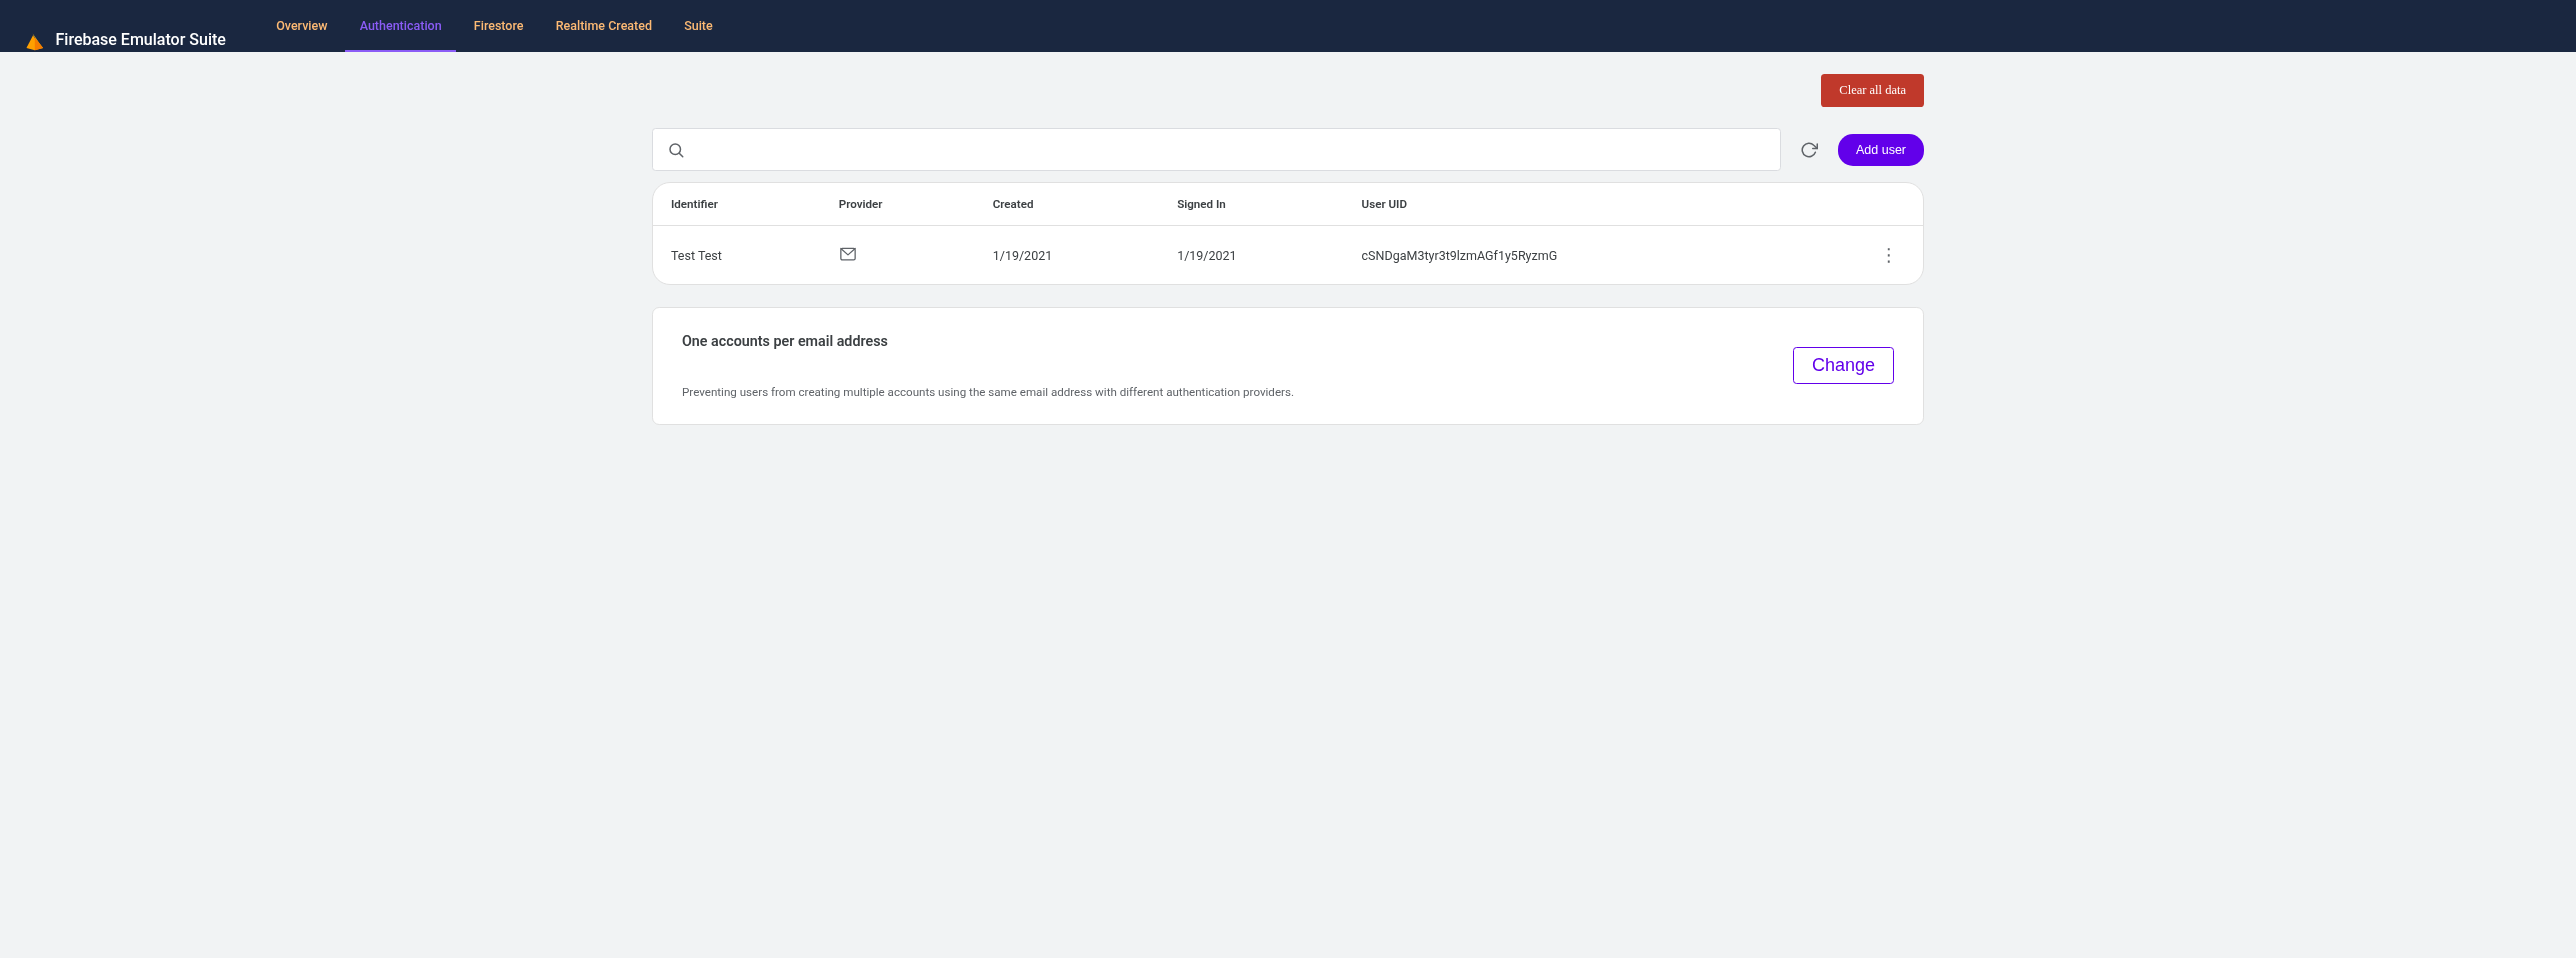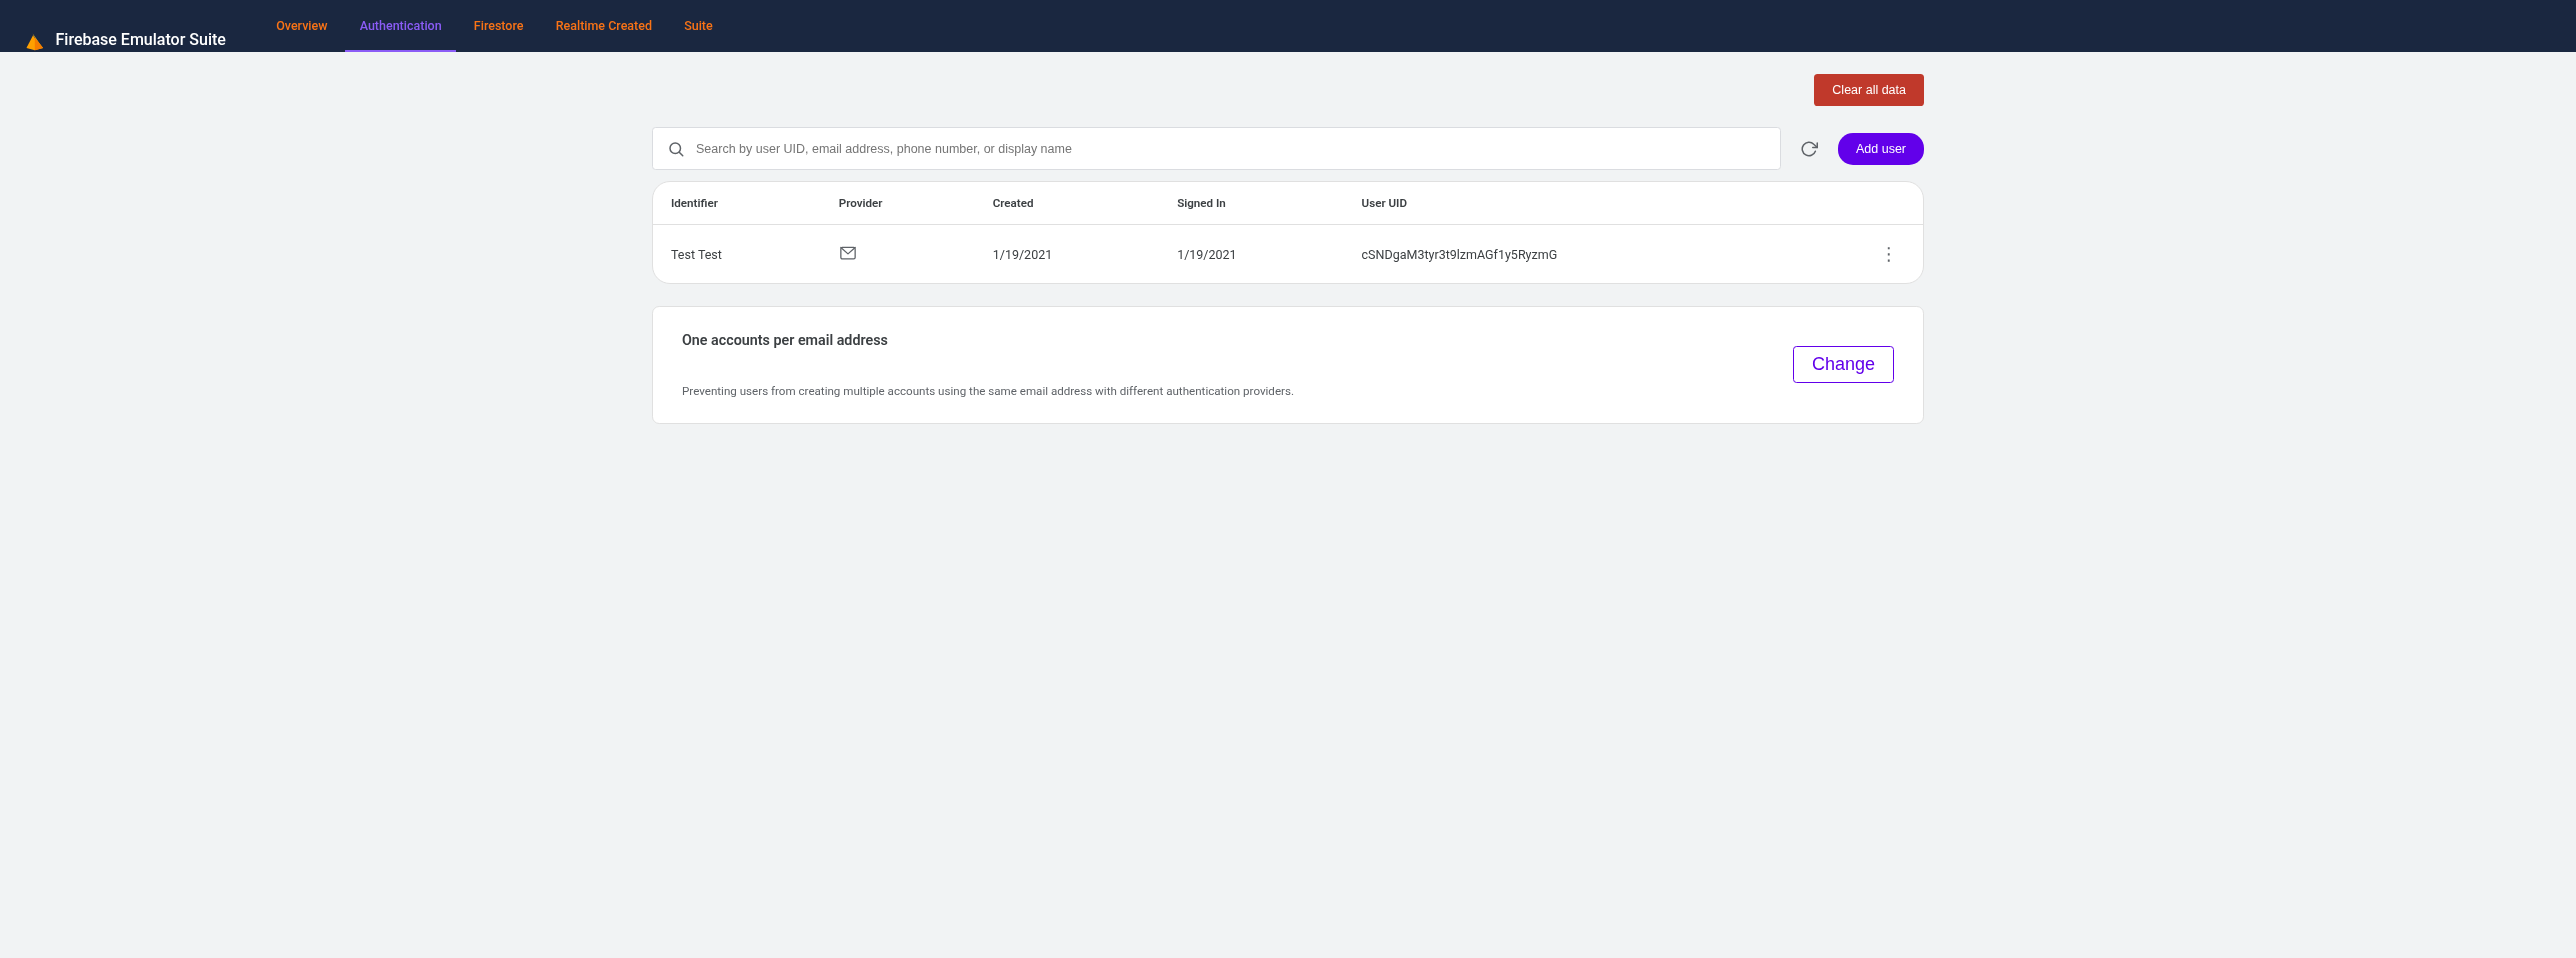--- a/index.html
+++ b/index.html
@@ -46,21 +46,21 @@
       display: flex;
       align-items: stretch;
       height: 100%;
       gap: 3.6px;
     }
 
     .nav-item {
       display: flex;
       align-items: center;
       padding: 0 14.3px;
-      color: #f97316;
+      color: #fdba74;
       font-size: 12.5px;
       font-weight: 500;
       cursor: pointer;
       position: relative;
       height: 100%;
       border-bottom: 2.7px solid transparent;
       transition: color 0.2s;
     }
 
     .nav-item.active {
@@ -84,20 +84,21 @@
 
     .btn-clear-all {
       background-color: #c0392b;
       color: white;
       border: none;
       border-radius: 3.6px;
       padding: 9px 18px;
       font-size: 12.5px;
       font-weight: 500;
       cursor: pointer;
+      font-family: Liberation Serif, serif;
     }
 
     
     .search-row {
       display: flex;
       align-items: center;
       gap: 10.7px;
       margin-bottom: 10.7px;
     }
 
@@ -282,21 +283,20 @@
   <div class="action-bar">
     <button class="btn-clear-all">Clear all data</button>
   </div>
 
   <div class="search-row">
     <div class="search-container">
       <svg class="search-icon-svg" width="18" height="18" viewBox="0 0 24 24" fill="none" stroke="#5f6368" stroke-width="2" stroke-linecap="round" stroke-linejoin="round">
         <circle cx="11" cy="11" r="7"></circle>
         <line x1="21" y1="21" x2="16.65" y2="16.65"></line>
       </svg>
-      <input class="search-input" type="text" placeholder="Search by user UID, email address, phone number, or display name" style="">
     </div>
     <button class="refresh-btn">
       <svg width="18" height="18" viewBox="0 0 24 24" fill="none" stroke="#5f6368" stroke-width="2" stroke-linecap="round" stroke-linejoin="round">
         <polyline points="23 4 23 10 17 10"></polyline>
         <path d="M20.49 15a9 9 0 1 1-2.12-9.36L23 10"></path>
       </svg>
     </button>
     <button class="btn-add-user">Add user</button>
   </div>
 

